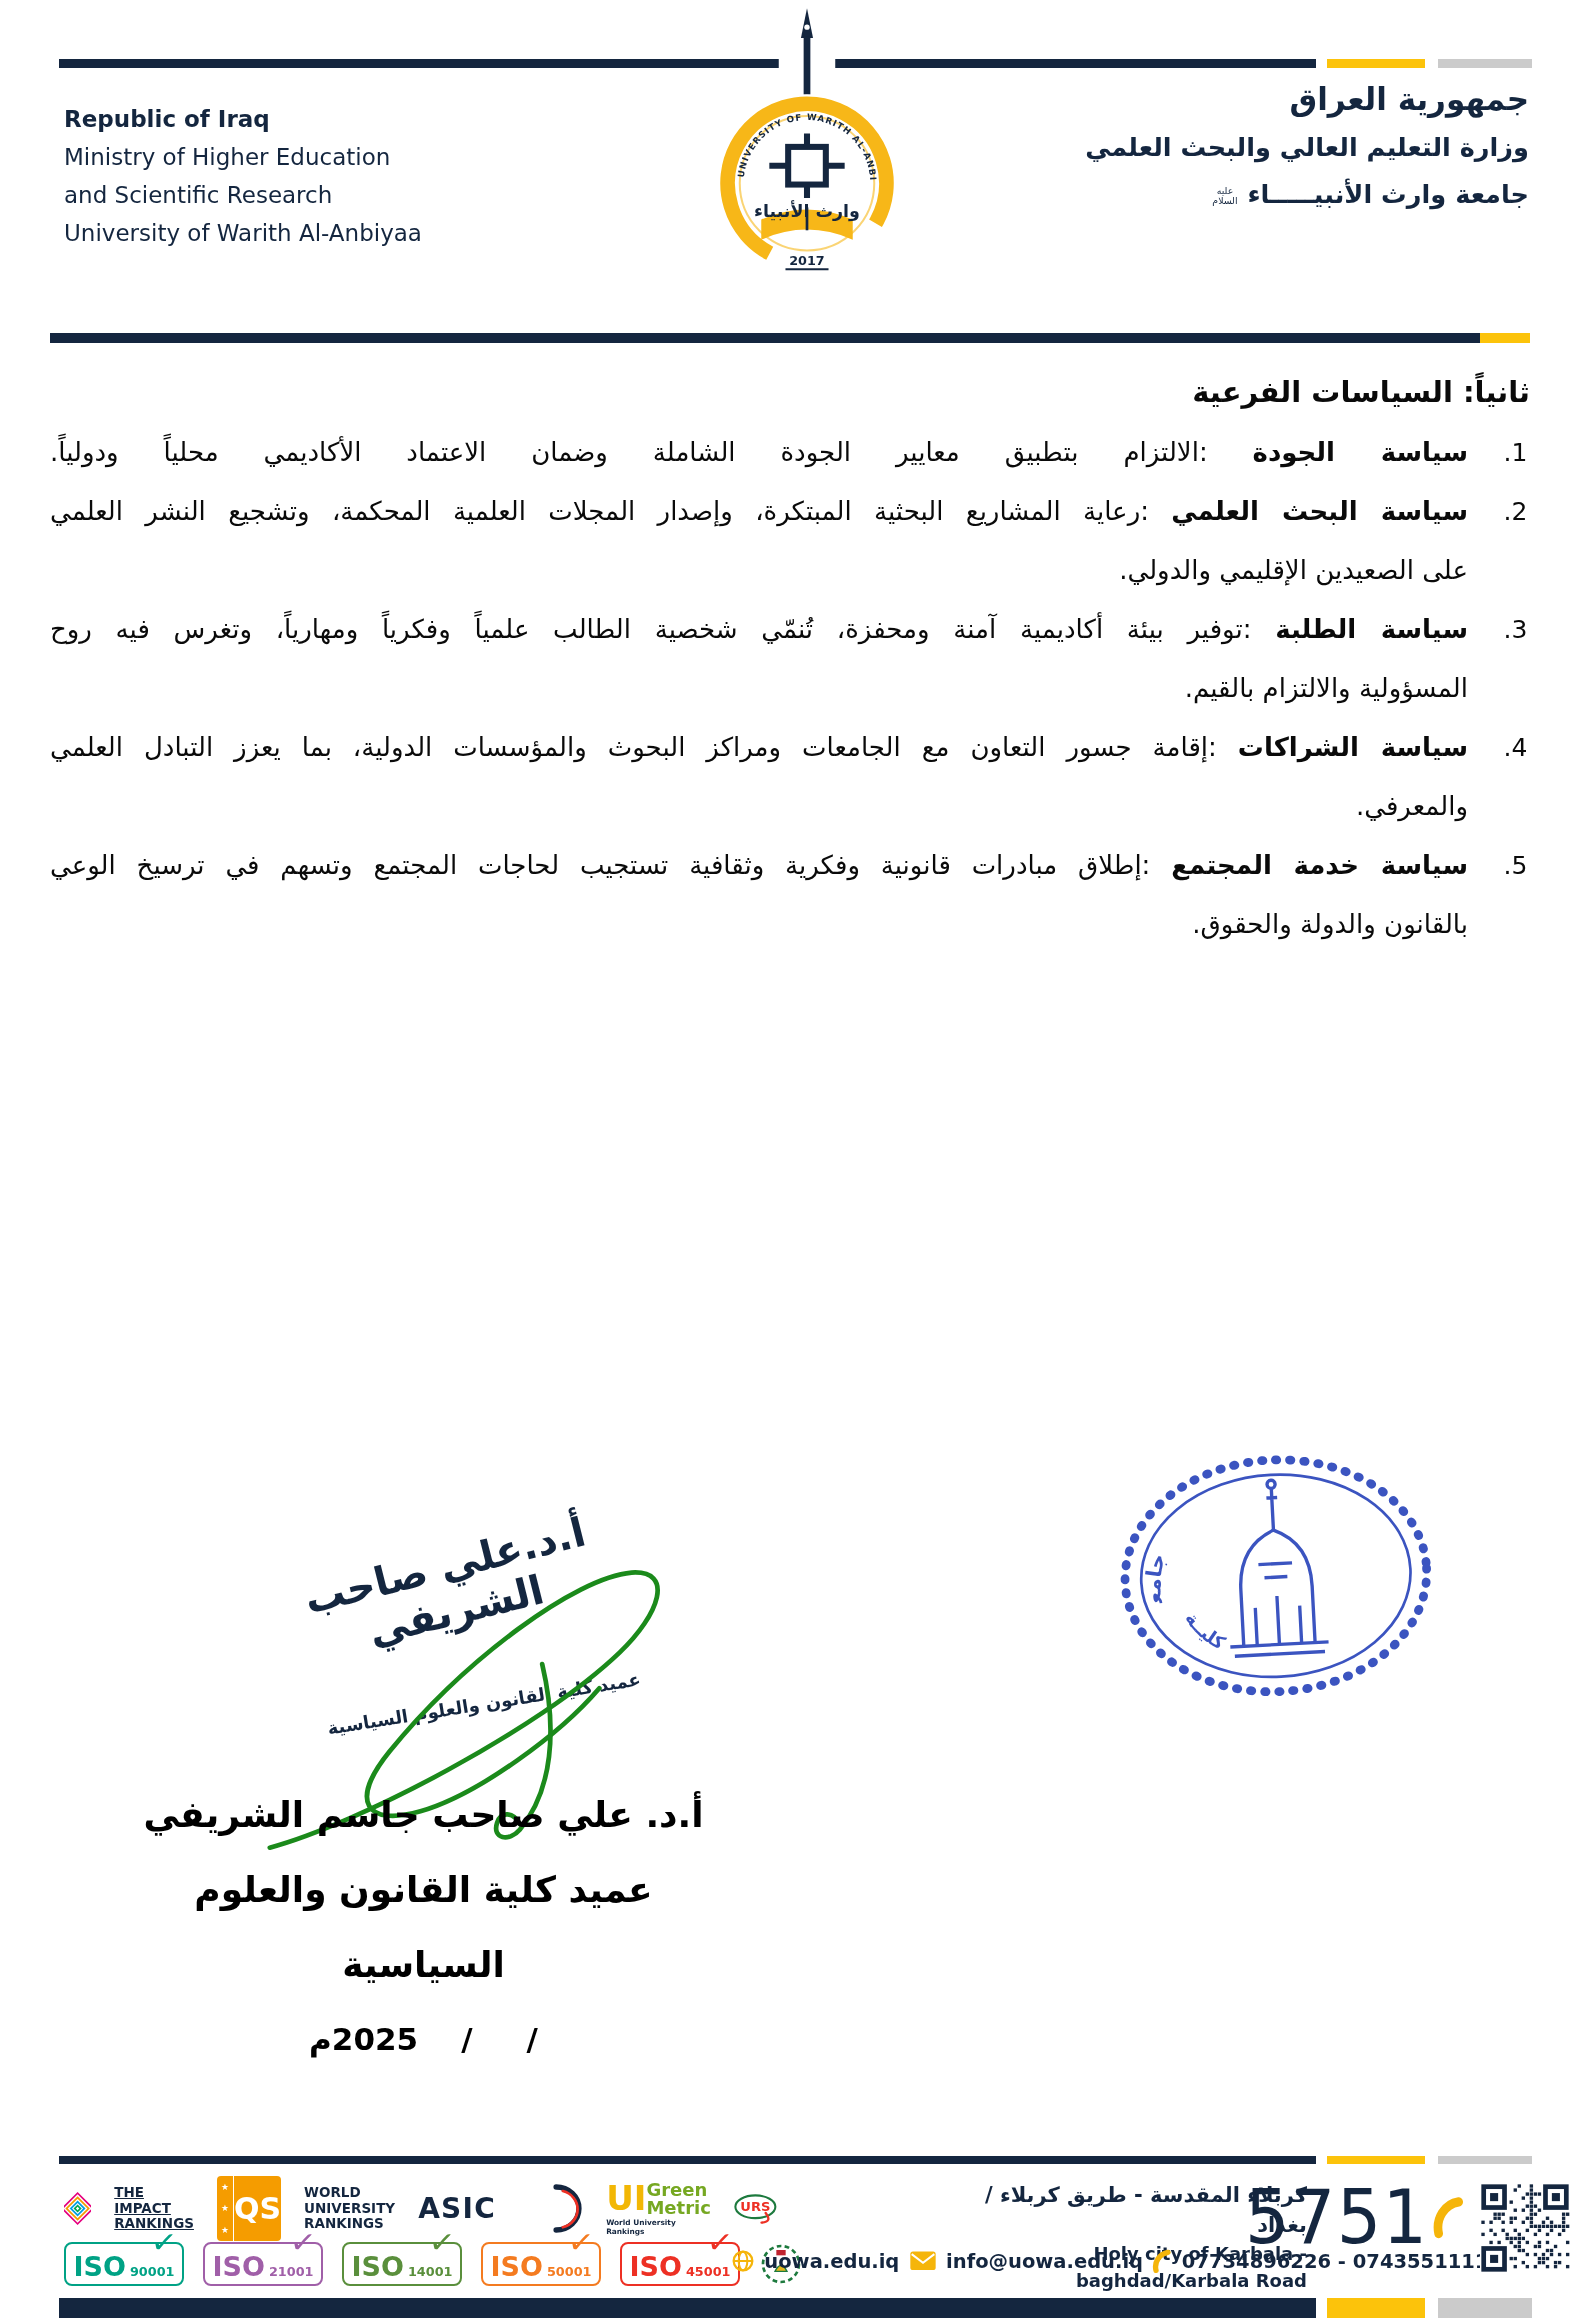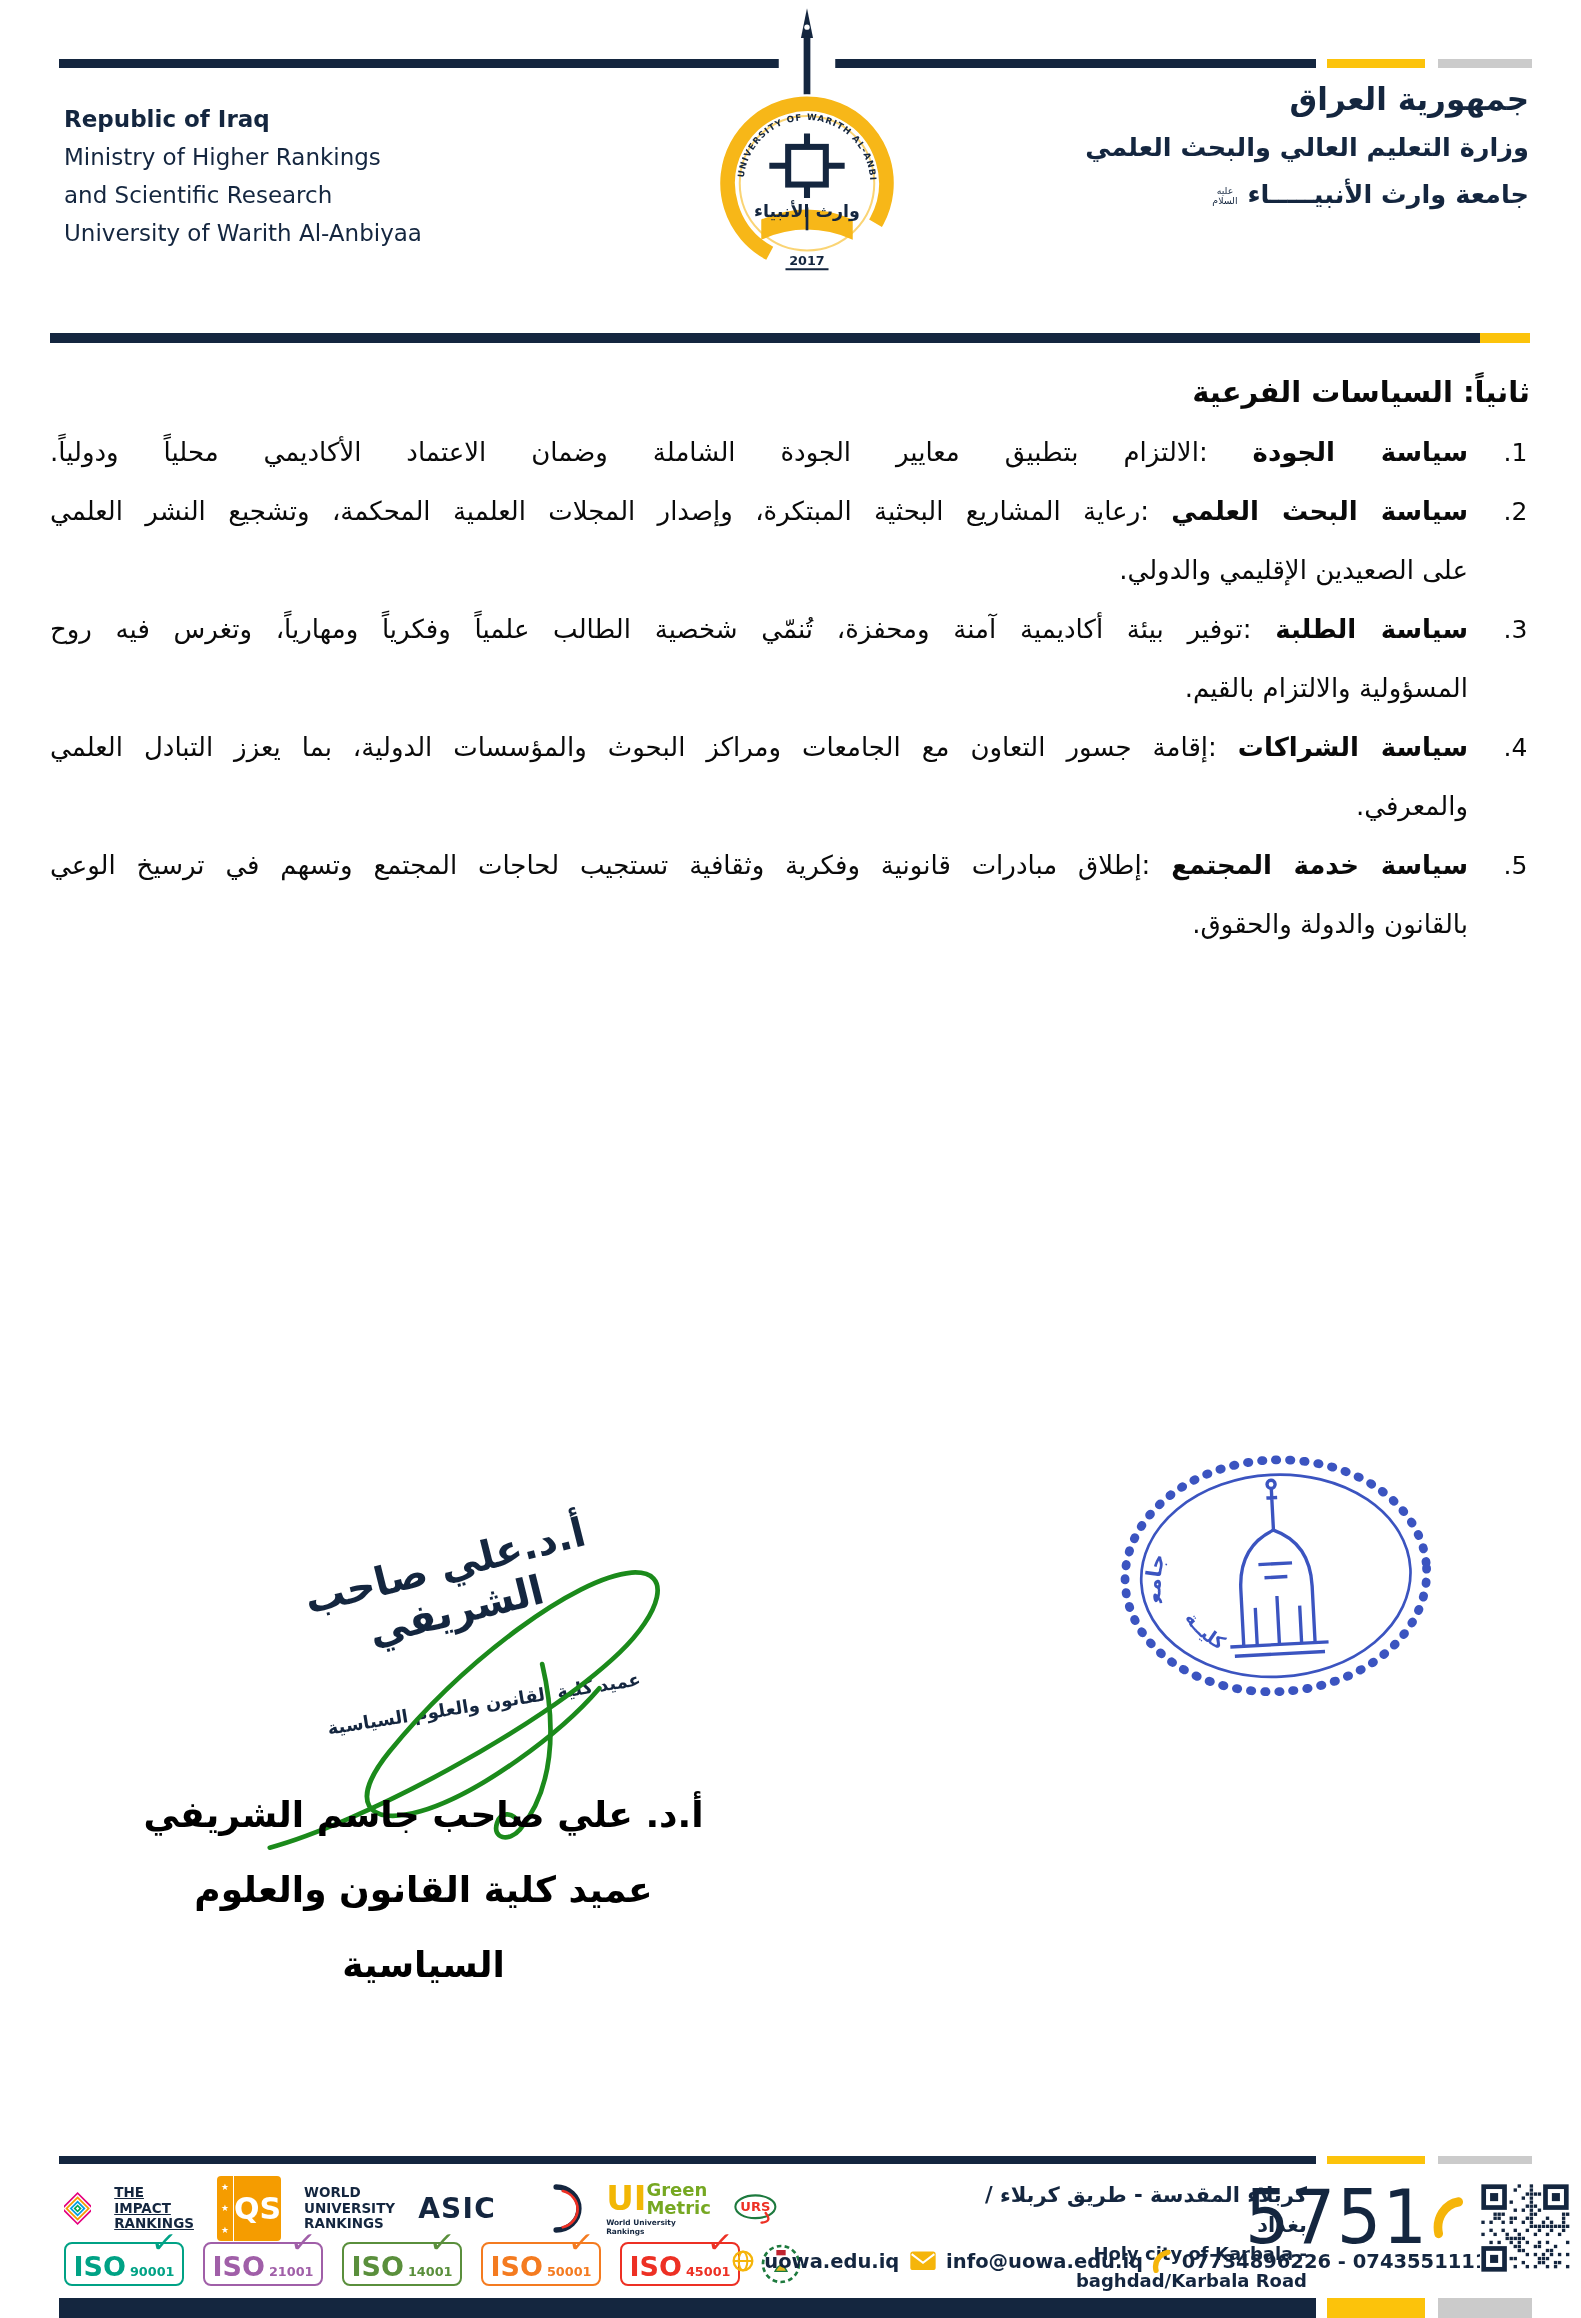--- a/index.html
+++ b/index.html
@@ -71,21 +71,21 @@
 <div id="page">
 
   <div class="abs" style="left:59px;top:59px;width:1472px;height:8.8px;">
     <span class="seg navy" style="left:0;width:1257px;"></span>
     <span class="seg yellow" style="left:1268px;width:98px;"></span>
     <span class="seg gray" style="left:1379px;width:94px;"></span>
   </div>
 
   <div class="abs en-block">
     <div class="b">Republic of Iraq</div>
-    <div>Ministry of Higher Rankings</div>
+    <div>Ministry of Higher Education</div>
     <div>and Scientific Research</div>
     <div>University of Warith Al-Anbiyaa</div>
   </div>
 
   <div class="abs ar-head">
     <div class="l1">جمهورية العراق</div>
     <div class="l2">وزارة التعليم العالي والبحث العلمي</div>
     <div class="l3"><span>جامعة وارث الأنبيـــــاء</span>
       <span class="hon">عليه السلام</span>
     </div>
@@ -188,20 +188,21 @@
       <circle cx="239" cy="58" r="6"></circle>
       <path d="M166 296 L312 296 M172 310 L306 310"></path>
       <path d="M206 296 L206 240 M239 296 L239 224 M272 296 L272 240"></path>
       <path d="M214 176 L264 176 M222 196 L256 196"></path>
     </g>
   </svg>
 
   <div class="abs typed">
     <div class="tl">أ.د. علي صاحب جاسم الشريفي</div>
     <div class="tl">عميد كلية القانون والعلوم السياسية</div>
+    <div class="dt">/ &nbsp; &nbsp; / &nbsp; &nbsp;2025م</div>
   </div>
 
   <div class="abs" style="left:59px;top:2156px;width:1472px;height:8px;">
     <span class="seg navy" style="left:0;width:1257px;"></span>
     <span class="seg yellow" style="left:1268px;width:98px;"></span>
     <span class="seg gray" style="left:1379px;width:94px;"></span>
   </div>
 
   <div class="abs logos">
     <svg width="53" height="53" viewBox="0 0 80 80">

